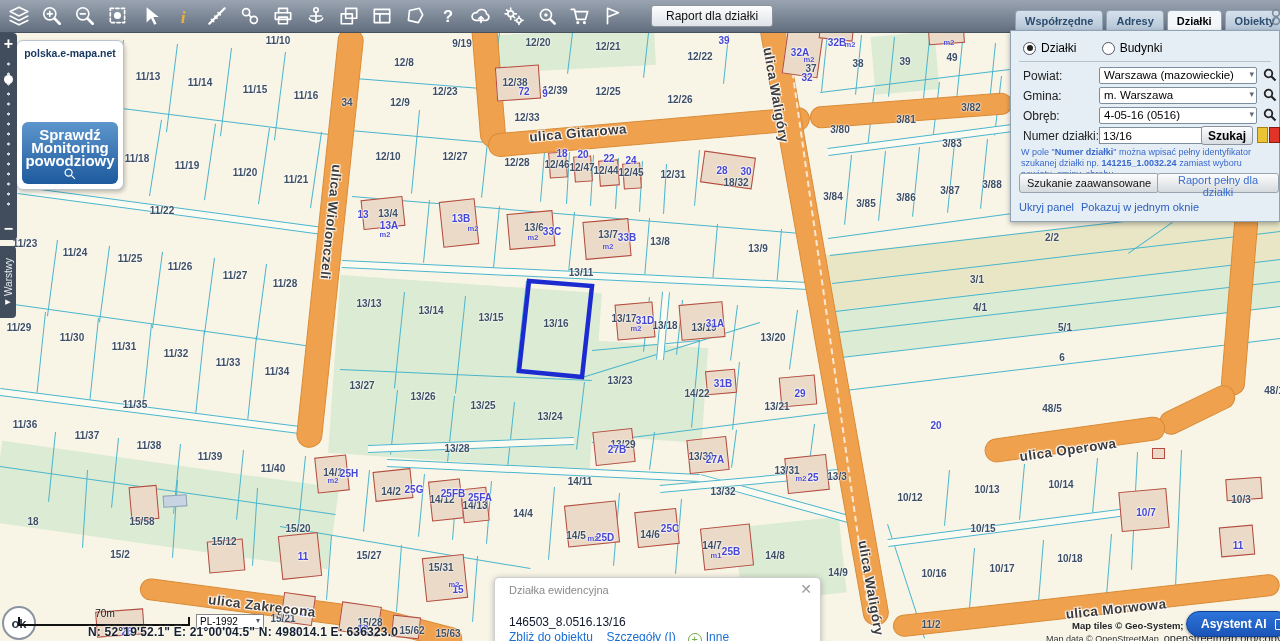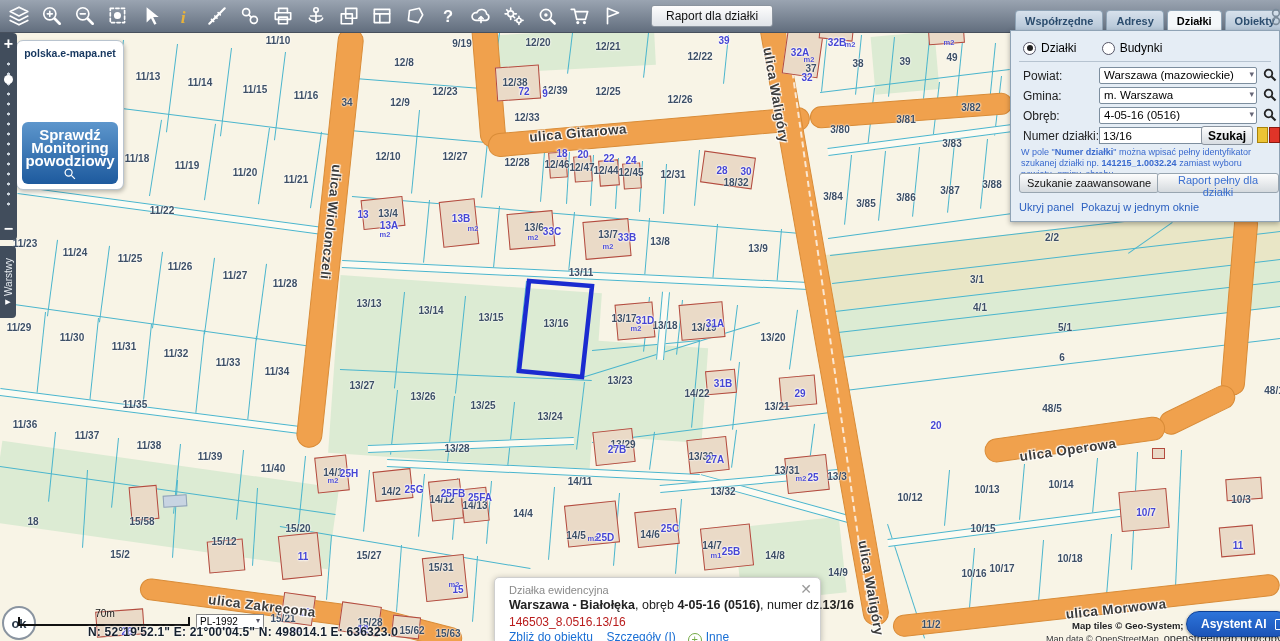--- a/index.html
+++ b/index.html
@@ -80,21 +80,21 @@
     border:1px solid #98a5b0;border-radius:3px;cursor:pointer;font-family:inherit;}
   #pbtn1{left:8px;padding:0 7px;color:#111;}
   #pbtn2{left:146px;padding:0 6px;color:#3a6fd0;}
   .plink{position:absolute;top:170px;font-size:11px;color:#2a5fc0;cursor:pointer;}
   
   #popup{position:absolute;left:494px;top:577px;width:325px;height:64px;background:#fff;
     border:1px solid #cfcfcf;border-radius:5px 5px 0 0;z-index:60;box-shadow:0 1px 6px rgba(0,0,0,.25);font-size:12px;}
   #popup .t{position:absolute;left:14px;top:6px;color:#8a8a8a;font-size:11px;}
   #popup .x{position:absolute;right:8px;top:3px;color:#999;font-size:14px;cursor:pointer;}
   #popup .main{position:absolute;left:14px;top:20px;font-size:12.5px;color:#222;white-space:nowrap;}
-  #popup .id{position:absolute;left:14px;top:37px;color:#b91c1c;font-size:12px;}
+  #popup .id{position:absolute;left:14px;top:37px;color:#0f172a;font-size:12px;}
   #popup .links{position:absolute;left:14px;top:52px;white-space:nowrap;}
   #popup .links a{color:#1a6fd4;text-decoration:none;cursor:pointer;font-size:12px;}
   #plus-ic{display:inline-block;width:12px;height:12px;border:1.5px solid #74aa46;border-radius:50%;
     color:#74aa46;font-size:11px;line-height:11px;text-align:center;vertical-align:-2px;margin:0 4px 0 12px;}
   
   #okbadge{position:absolute;left:2px;top:606px;width:30px;height:30px;border-radius:50%;background:#fff;
     border:2px solid #8a94a0;color:#2c3a4a;font-size:13px;font-weight:bold;display:flex;align-items:center;justify-content:center;z-index:50;}
   #scalebar{position:absolute;left:18px;top:617px;width:168px;height:7px;border-left:2px solid #111;
     border-right:2px solid #111;border-bottom:2px solid #111;z-index:50;}
   #scaletext{position:absolute;left:60px;top:608px;width:90px;text-align:center;font-size:10px;color:#111;z-index:50;
@@ -406,21 +406,21 @@
       <span class="lbl p" style="left: 33px; top: 521px; transform: translate(-50%, -50%);">18</span>
       <span class="lbl p" style="left: 283px; top: 618px; transform: translate(-50%, -50%);">15/21</span>
       <span class="lbl p" style="left: 370px; top: 622px; transform: translate(-50%, -50%);">15/28</span>
       <span class="lbl p" style="left: 412px; top: 630px; transform: translate(-50%, -50%);">15/62</span>
       <span class="lbl p" style="left: 448px; top: 633px; transform: translate(-50%, -50%);">15/63</span>
       <span class="lbl p" style="left: 931px; top: 624px; transform: translate(-50%, -50%);">11/2</span>
       <span class="lbl p" style="left: 910px; top: 497px; transform: translate(-50%, -50%);">10/12</span>
       <span class="lbl p" style="left: 987px; top: 489px; transform: translate(-50%, -50%);">10/13</span>
       <span class="lbl p" style="left: 1061px; top: 484px; transform: translate(-50%, -50%);">10/14</span>
       <span class="lbl p" style="left: 983px; top: 528px; transform: translate(-50%, -50%);">10/15</span>
-      <span class="lbl p" style="left: 934px; top: 573px; transform: translate(-50%, -50%); margin-left: 40px;">10/16</span>
+      <span class="lbl p" style="left: 934px; top: 573px; transform: translate(-50%, -50%);">10/16</span>
       <span class="lbl p" style="left: 1002px; top: 568px; transform: translate(-50%, -50%);">10/17</span>
       <span class="lbl p" style="left: 1070px; top: 558px; transform: translate(-50%, -50%);">10/18</span>
       <span class="lbl p" style="left: 1241px; top: 499px; transform: translate(-50%, -50%);">10/3</span>
       <span class="lbl p" style="left: 1052px; top: 237px; transform: translate(-50%, -50%);">2/2</span>
       <span class="lbl p" style="left: 977px; top: 279px; transform: translate(-50%, -50%);">3/1</span>
       <span class="lbl p" style="left: 980px; top: 307px; transform: translate(-50%, -50%);">4/1</span>
       <span class="lbl p" style="left: 1065px; top: 327px; transform: translate(-50%, -50%); text-align: center;">5/1</span>
       <span class="lbl p" style="left: 1062px; top: 357px; transform: translate(-50%, -50%);">6</span>
       <span class="lbl p" style="left: 1052px; top: 408px; transform: translate(-50%, -50%);">48/5</span>
       <span class="lbl p" style="left: 1274px; top: 390px; transform: translate(-50%, -50%);">48/1</span>
@@ -712,21 +712,20 @@
       <button class="pbtn" id="pbtn1">Szukanie zaawansowane</button>
       <button class="pbtn" id="pbtn2">Raport pełny dla działki</button>
       <span class="plink" style="left:8px;">Ukryj panel</span>
       <span class="plink" style="left:70px;">Pokazuj w jednym oknie</span>
     </div>
   </div>
 
   <div id="popup">
     <div class="t">Działka ewidencyjna</div>
     <div class="x">✕</div>
-    <div class="main"><b>Warszawa - Białołęka</b><span>, obręb </span><b>4-05-16 (0516)</b><span>, numer dz.</span><b>13/16</b></div>
     <div class="id">146503_8.0516.13/16</div>
     <div class="links">
       <a>Zbliż do obiektu</a>&nbsp;&nbsp;&nbsp;
       <a>Szczegóły (I)</a><span id="plus-ic">+</span><a>Inne</a>
     </div>
   </div>
 
   <div id="okbadge">ok</div>
   <div id="scaletext">70m</div>
   <div id="scalebar"></div>

